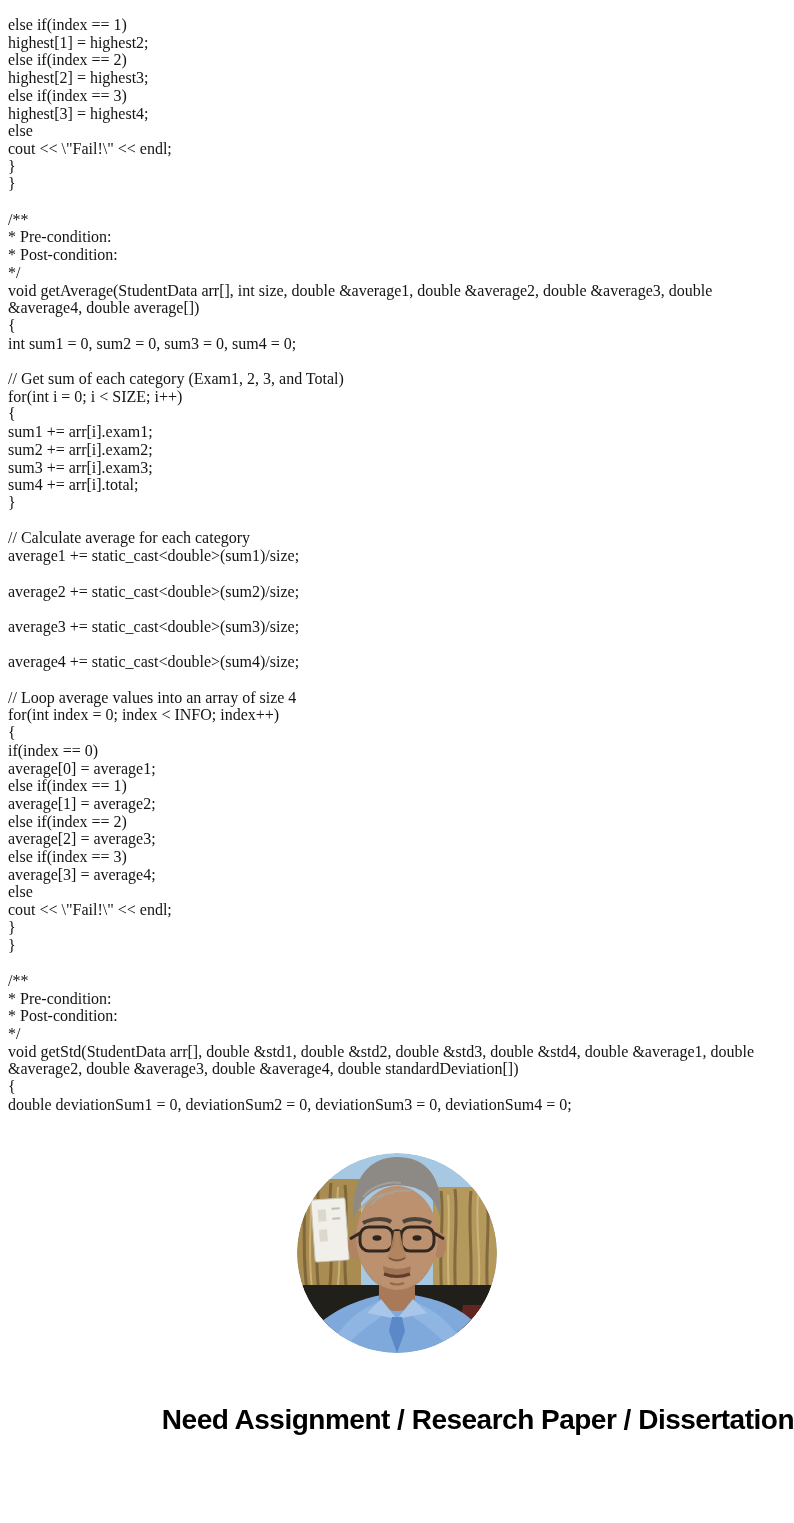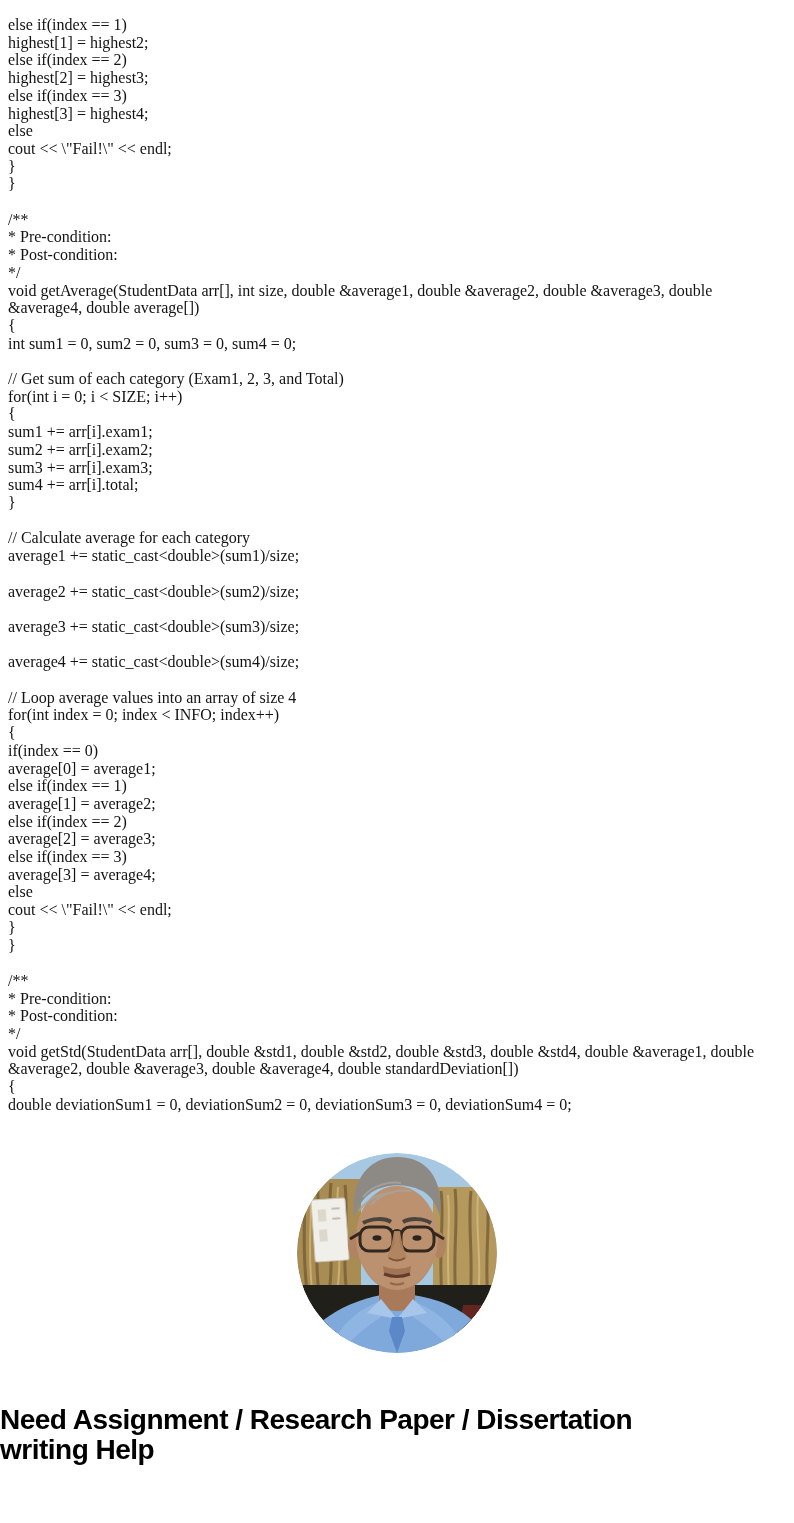--- a/index.html
+++ b/index.html
@@ -32,21 +32,21 @@
     height: 200px;
     margin: 31px auto 0 auto;
     border-radius: 50%;
     overflow: hidden;
   }
   .avatar-wrap svg {
     display: block;
   }
   .promo {
     margin-top: 52px;
-    text-align: left;
+    text-align: right;
     font-family: "Liberation Sans", sans-serif;
     font-weight: 700;
     font-size: 28px;
     line-height: 30px;
     letter-spacing: -0.5px;
     color: #000000;
   }
 </style>
 </head>
 <body>
@@ -187,16 +187,15 @@
         <path d="M86 113 Q100 119 114 113 L113 120 Q100 125 87 120 Z" fill="#96684b" opacity="0.7"></path>
         <path d="M87 121 Q100 126 113 121" stroke="#5f3c2c" stroke-width="3" fill="none"></path>
 
         <path d="M93 130 Q100 133 107 130" stroke="#8a5f43" stroke-width="2" fill="none" opacity="0.8"></path>
       </g>
     </svg>
   </div>
 
   <div class="promo">
     <div>Need Assignment / Research Paper / Dissertation</div>
-    <div>writing Help</div>
   </div>
 
 </div>
 
 </body></html>

